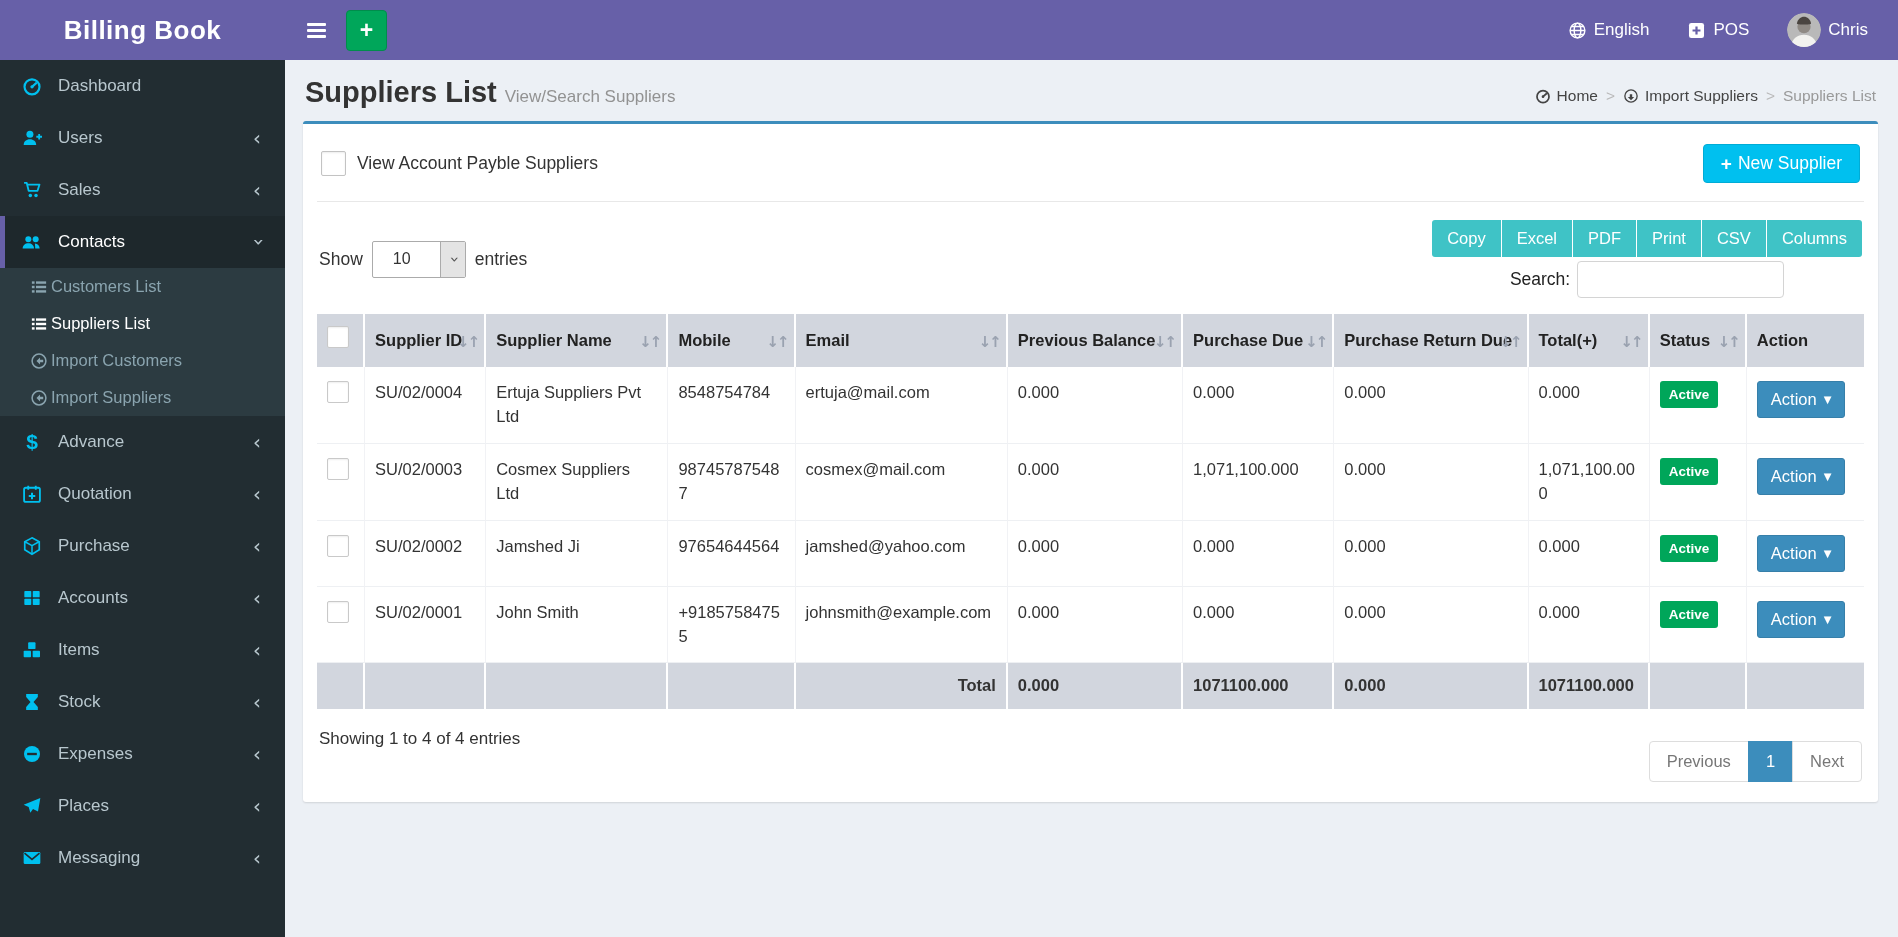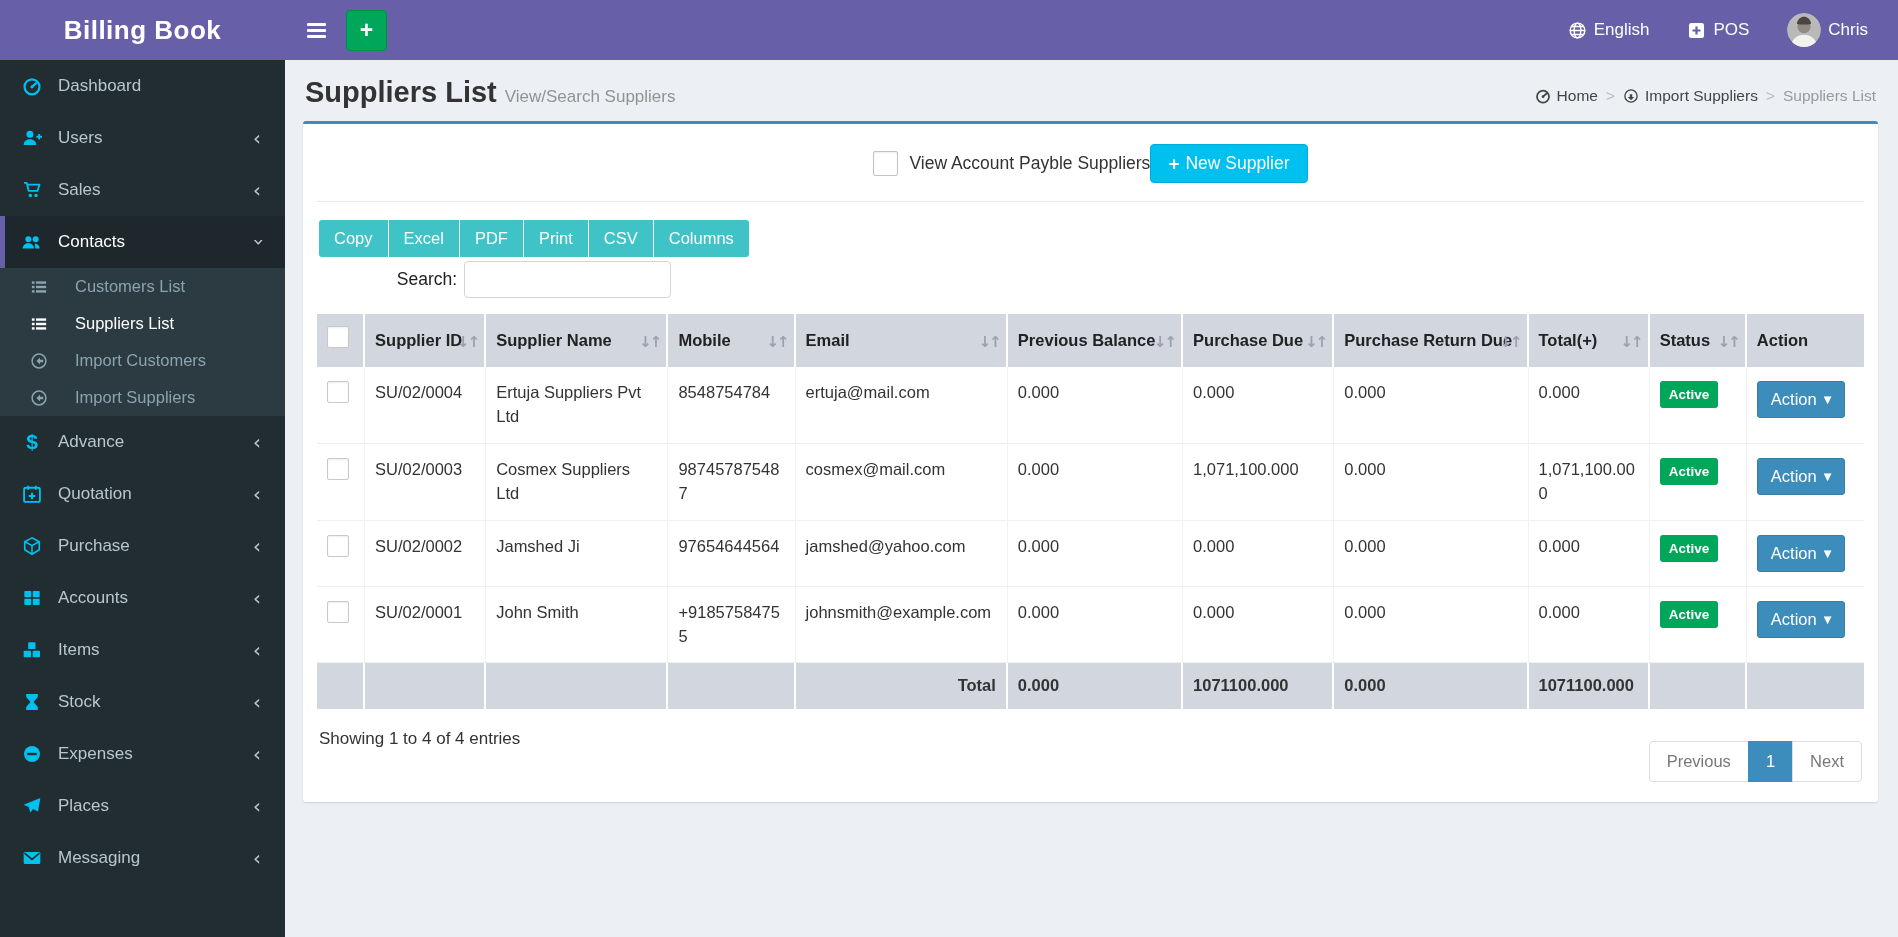--- a/index.html
+++ b/index.html
@@ -25,40 +25,40 @@
   .menu { list-style:none; }
   .menu-item { position:relative; cursor:pointer; }
   .menu-link { display:flex; align-items:center; gap:14px; padding:16px 24px 16px 20px; color:#b8c7ce; font-size:17px;text-align:right; }
   .menu-item.active > .menu-link { background:#1e282c; color:#fff; border-left:5px solid #6760a8; padding-left:15px; }
   .micon { width:24px; flex:none; color:#00c0ef; display:flex; justify-content:center; }
   .micon svg { width:20px; height:20px; display:block; }
   .micon .dollar { font-size:21px; font-weight:bold; color:#00c0ef; line-height:20px; }
   .chev { margin-left:auto; color:#b8c7ce; font-size:20px; line-height:1; font-family:"DejaVu Sans",sans-serif; }
   .chev.down { transform:rotate(-90deg); }
   .submenu { list-style:none; background:#2c3b41; }
-  .submenu-link { display:flex; align-items:center; gap:24px; padding:9px 18px 9px 27px; color:#8aa4af; font-size:16.5px; cursor:pointer; }
+  .submenu-link { display:flex; align-items:center; gap:0; padding:9px 18px 9px 27px; color:#8aa4af; font-size:16.5px; cursor:pointer; }
   .submenu-item.active .submenu-link { color:#fff; }
   .submenu-link .micon { color:currentColor; }
   .submenu-link .micon svg { width:18px; height:18px; }
 
   
   .content { margin-left:285px; height:631px; background:#ecf0f5; position:relative; }
   .page-header { display:flex; align-items:flex-end; justify-content:space-between; padding:16px 22px 8px 20px; }
   .page-title-wrap { font-size:29px; font-weight:600; color:#333; }
   .page-subtitle { font-size:17px; color:#929292; font-weight:normal; margin-left:8px; }
   .breadcrumb { display:flex; align-items:center; font-size:15.5px; color:#444; padding-bottom:4px; }
   .crumb { display:flex; align-items:center; gap:6px; cursor:pointer; }
   .crumb.last { color:#999; cursor:default; }
   .crumb .bicon svg { width:16px; height:16px; display:block; color:#444; }
   .crumb-sep { color:#b9b9b9; padding:0 8px; }
 
   
   .box { margin:4px 20px 0 18px; background:#fff; border-top:3px solid #3c8dbc; border-radius:3px;
          box-shadow:0 1px 2px rgba(0,0,0,.12); padding:16px 14px 20px; }
-  .box-top { display:flex; align-items:center; justify-content:center; padding:4px 4px 18px; }
+  .box-top { display:flex; align-items:center; justify-content:space-between; padding:4px 4px 18px; }
   .cb-wrap { display:flex; align-items:center; gap:11px; font-size:17.5px; color:#333; cursor:pointer; }
   .checkbox { width:25px; height:25px; background:#fff; border:1px solid #c3c3c3; border-radius:2px;
               box-shadow:inset 0 1px 2px rgba(0,0,0,.08); display:inline-block; }
   .btn-new { background:#00c0ef; border:1px solid #00acd6; color:#fff; font-size:17.5px; padding:8px 17px;
              border-radius:4px; cursor:pointer; display:flex; align-items:center; gap:6px; }
   .btn-new .plus { font-weight:bold; font-size:19px; line-height:1; }
   .box hr { border:none; border-top:1px solid #e8e8e8; margin:0 0 18px; }
 
   .controls-row { display:flex; align-items:center; justify-content:space-between; margin-bottom:16px; padding:0 2px; }
   .length-ctl { display:flex; align-items:center; gap:9px; font-size:17.5px; }
@@ -419,20 +419,30 @@
         <span>View Account Payble Suppliers</span>
       </label>
       <button class="btn-new">
         <span class="plus">+</span>
         <span>New Supplier</span>
       </button>
     </div>
     <hr>
 
     <div class="controls-row">
+      <div class="length-ctl">
+        <span>Show</span>
+        <span class="select-box">
+          <span class="select-val">10</span>
+          <span class="select-arrow">
+              <span>‹</span>
+            </span>
+        </span>
+        <span>entries</span>
+      </div>
       <div class="right-ctls">
         <div class="export-group" id="export-buttons">
             <button class="export-btn">Copy</button>
             <button class="export-btn">Excel</button>
             <button class="export-btn">PDF</button>
             <button class="export-btn">Print</button>
             <button class="export-btn">CSV</button>
             <button class="export-btn">Columns</button>
           </div>
         <div class="search-wrap">

